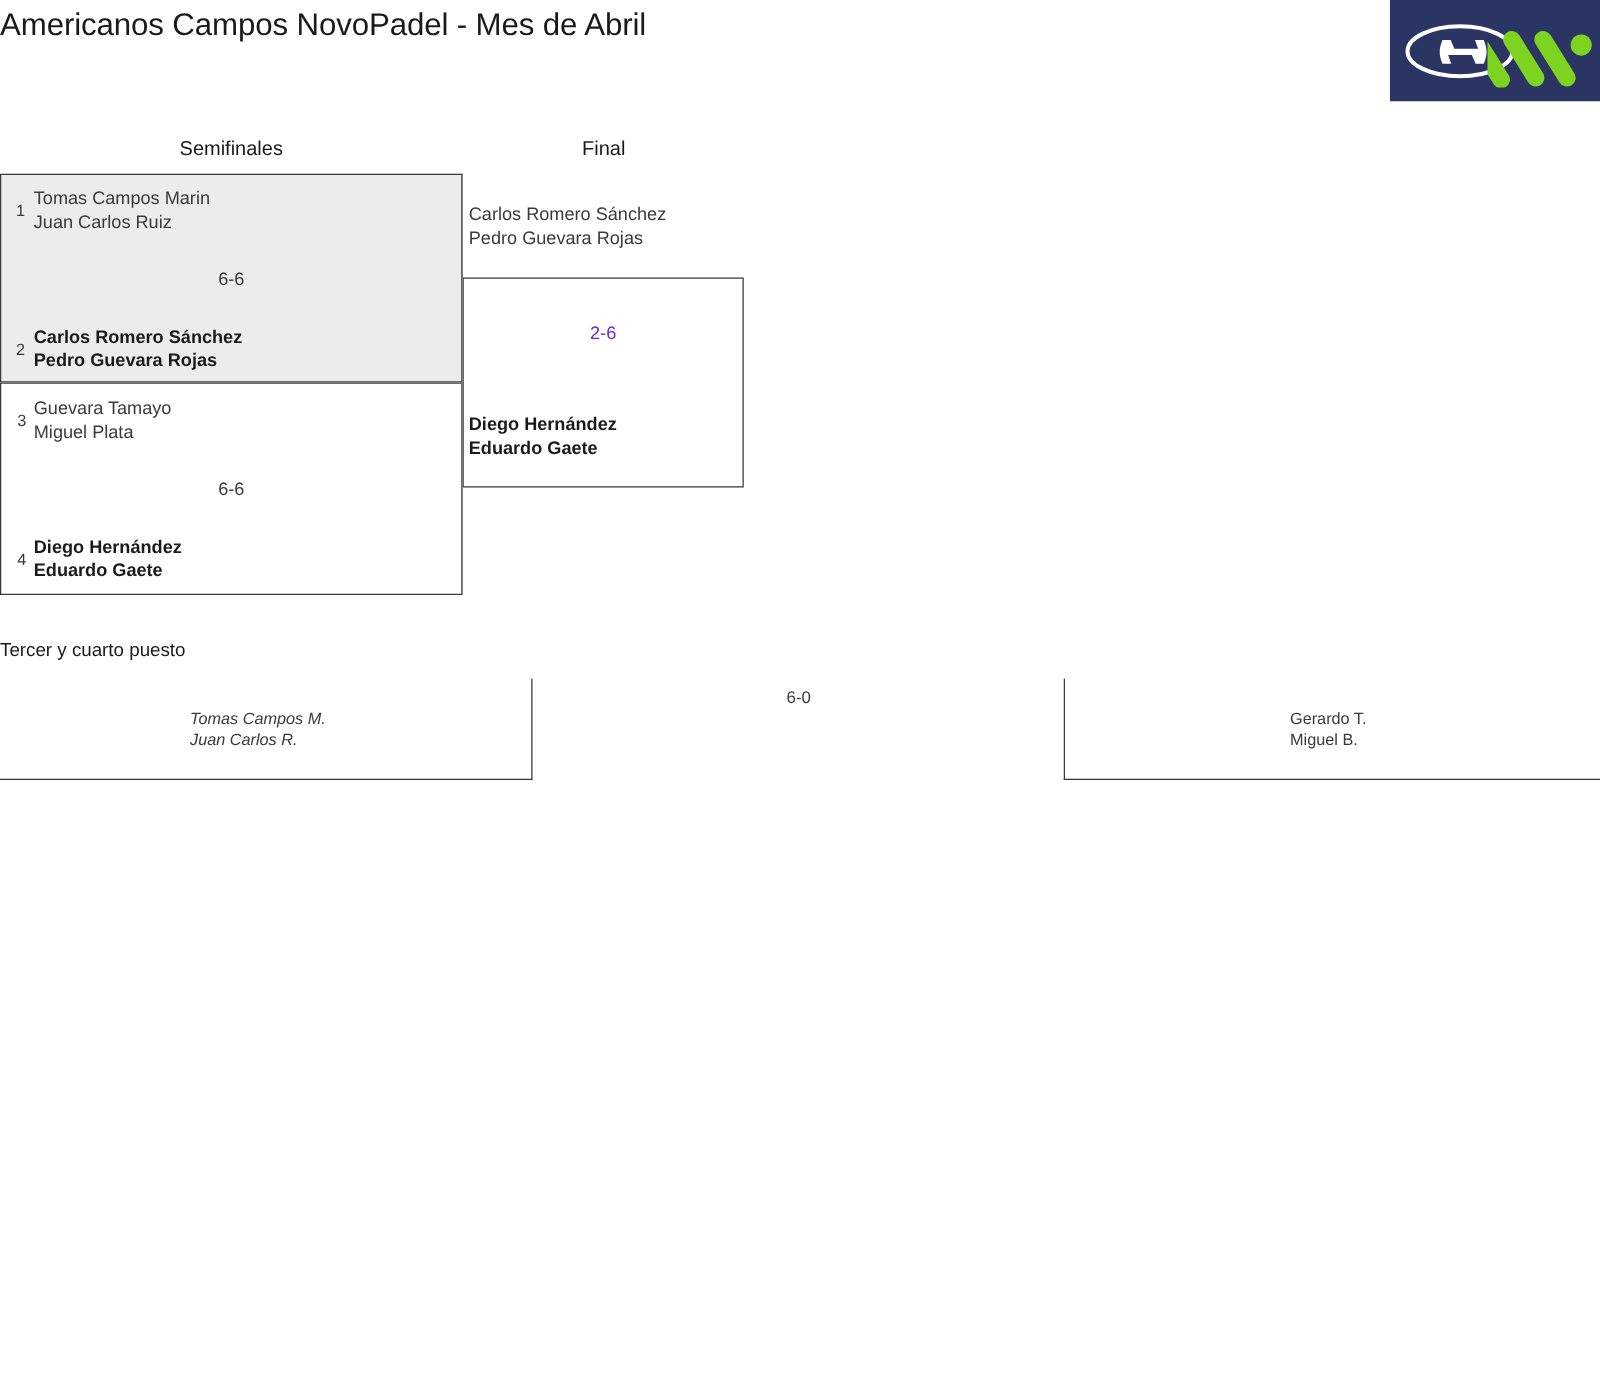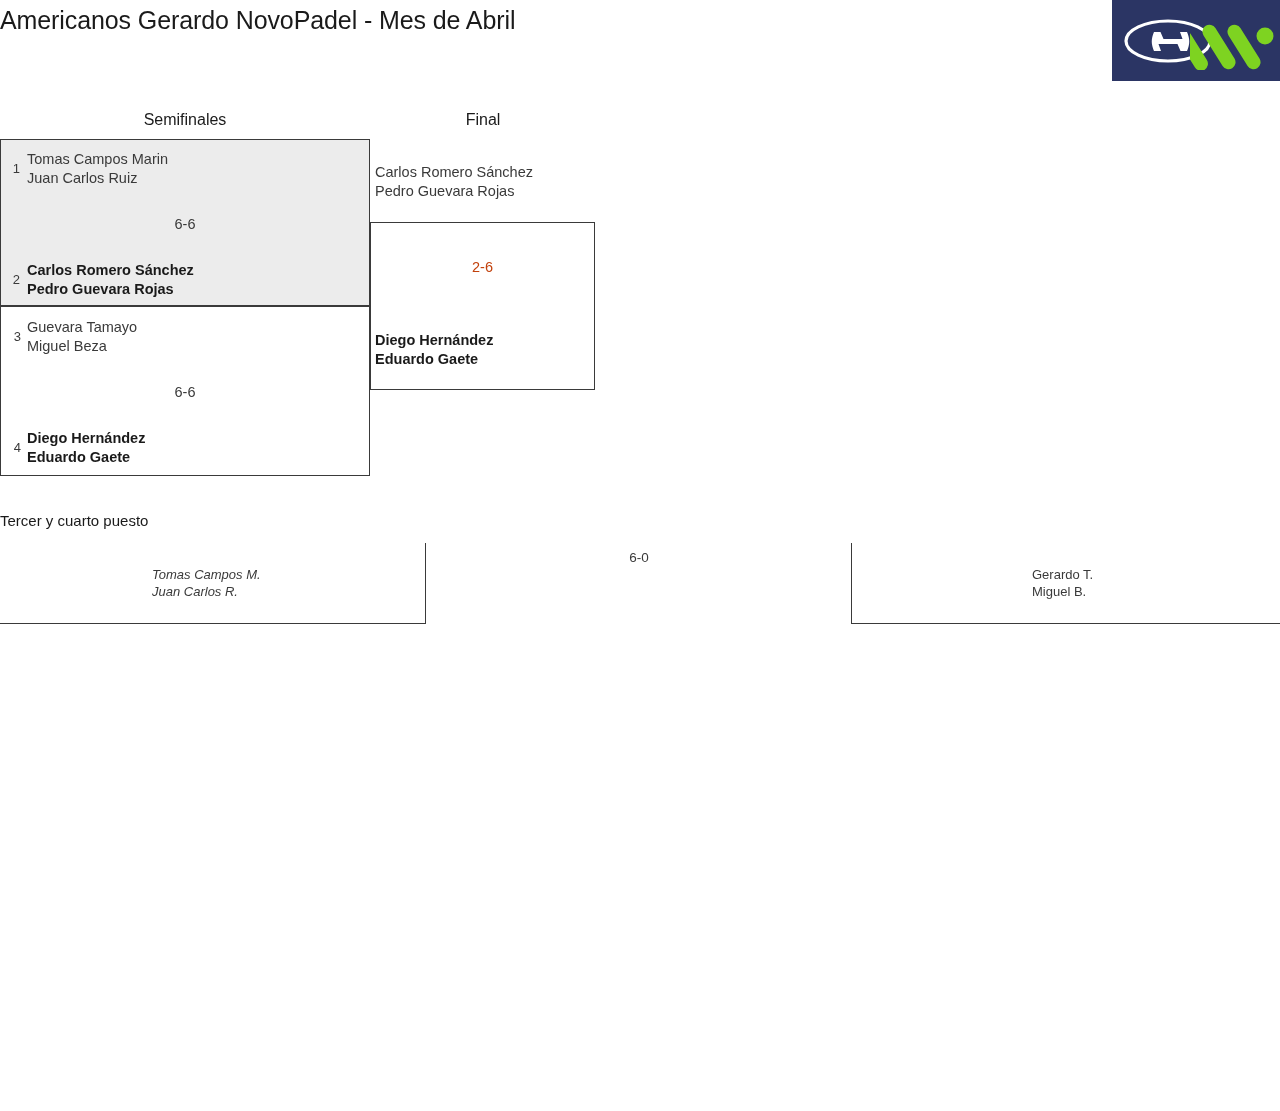--- a/index.html
+++ b/index.html
@@ -143,21 +143,21 @@
     font-size: 14.5px; line-height: 18px; color: #3a3a3a;
   }
 
   
   #final-team-top    { left: 375px; top: 163px; }
   #final-team-bottom { left: 375px; top: 331px; }
   #final-score {
     position: absolute;
     left: 390px; top: 258px; width: 185px;
     text-align: center;
-    font-size: 14.5px; line-height: 18px; color: #c2410c;
+    font-size: 14.5px; line-height: 18px; color: #6d28d9;
   }
 
   
   #third-place-title {
     position: absolute;
     left: 0px; top: 511px;
     font-size: 15px;
     line-height: 20px;
     color: #1a1a1a;
     white-space: nowrap;
@@ -191,21 +191,21 @@
     position: absolute;
     left: 560px; top: 549px; width: 158px;
     text-align: center;
     font-size: 13.5px; line-height: 18px; color: #3a3a3a;
   }
 </style>
 </head>
 <body>
 
 <div id="header-title">
-  <div class="title-line">Americanos Gerardo NovoPadel - Mes de Abril</div>
+  <div class="title-line">Americanos Campos NovoPadel - Mes de Abril</div>
 </div>
 
 <div id="brand-logo">
   <svg id="hyundai-mark" viewBox="0 0 88 44">
     <ellipse cx="44" cy="22" rx="42" ry="20" fill="none" stroke="#ffffff" stroke-width="3.2"></ellipse>
     <path d="M30 13 C 27 20, 27 25, 30 32 L 37 32 L 34.5 25 L 53.5 25 L 56.5 32 L 63 32 C 66 25, 66 20, 63 13 L 56 13 L 58.5 20 L 39.5 20 L 36.5 13 Z" fill="#ffffff"></path>
   </svg>
   <svg id="novopadel-mark" viewBox="0 0 86 58">
     <g fill="#7ed321">
       <rect x="-4" y="17" width="14" height="44" rx="7" transform="rotate(-32 3 39)"></rect>
@@ -231,21 +231,21 @@
 <div class="team-seed" id="sf1-seed-bottom">2</div>
 <div class="team" id="sf1-team-bottom">
   <div class="team-names winner">Carlos Romero Sánchez</div>
   <div class="team-names winner">Pedro Guevara Rojas</div>
 </div>
 
 <div class="match-box" id="semifinal-2"></div>
 <div class="team-seed" id="sf2-seed-top">3</div>
 <div class="team" id="sf2-team-top">
   <div class="team-names">Guevara Tamayo</div>
-  <div class="team-names">Miguel Beza</div>
+  <div class="team-names">Miguel Plata</div>
 </div>
 <div id="sf2-score">6-6</div>
 <div class="team-seed" id="sf2-seed-bottom">4</div>
 <div class="team" id="sf2-team-bottom">
   <div class="team-names winner">Diego Hernández</div>
   <div class="team-names winner">Eduardo Gaete</div>
 </div>
 
 <div class="match-box" id="final-match"></div>
 <div class="team" id="final-team-top">

